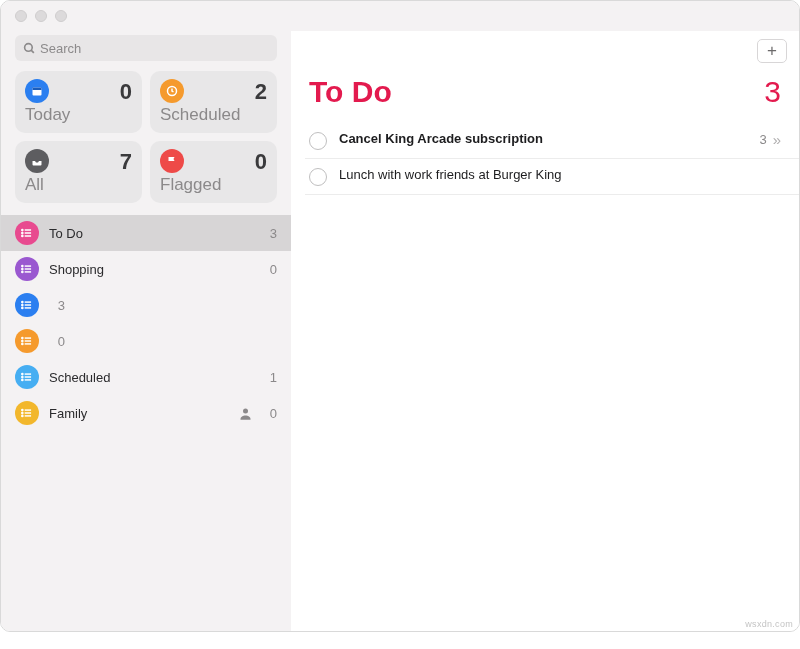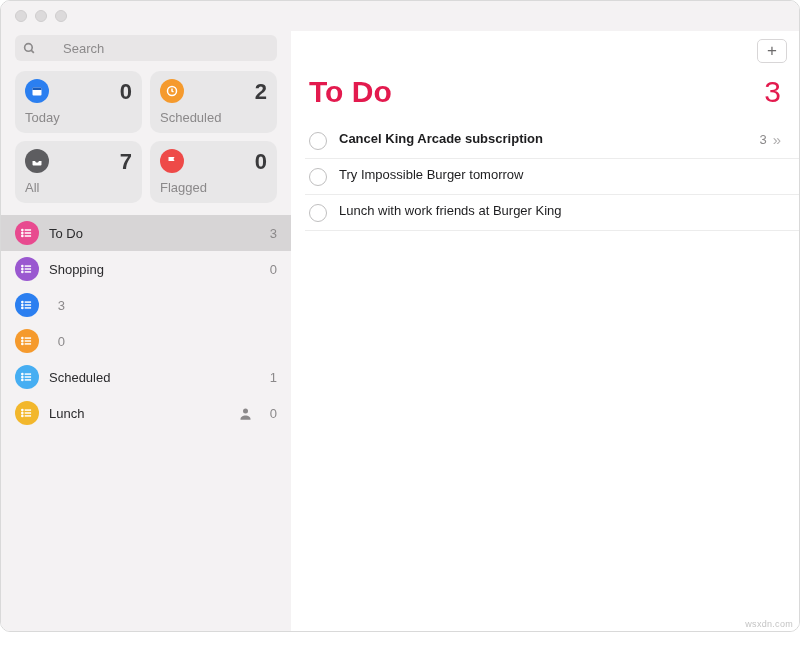--- a/index.html
+++ b/index.html
@@ -46,21 +46,21 @@
   .search-wrap { padding: 4px 14px 10px 14px; }
   .search {
     display: flex; align-items: center;
     background: #e8e6e7;
     border-radius: 6px;
     height: 26px;
     padding: 0 8px;
     color: #8c8a8b;
   }
   .search svg { margin-right: 4px; }
-  .search span { font-size: 13px; margin-left: 23px; }
+  .search span { font-size: 13px; }
   .card-grid {
     display: grid;
     grid-template-columns: 1fr 1fr;
     gap: 8px;
     padding: 0 14px 12px 14px;
   }
   .card {
     background: #e8e7e8;
     border-radius: 10px;
     padding: 8px 10px 8px 10px;
@@ -79,21 +79,21 @@
   .card-icon.blue   { background: #2b7ff0; }
   .card-icon.orange { background: #f59a2d; }
   .card-icon.gray   { background: #5d5d60; }
   .card-icon.red    { background: #ee4a48; }
   .card-count {
     font-size: 22px;
     font-weight: 700;
     color: #3a3a3c;
   }
   .card-label {
-    font-size: 13px;
+    font-size: 17px;
     color: #8b898a;
   }
   .section-header {
     padding: 2px 14px 4px 14px;
     font-size: 11.5px;
     color: #8b898a;
   }
   .list-row {
     display: flex;
     align-items: center;
@@ -374,21 +374,21 @@
             <div class="list-dot bg-yellow">
               <svg width="13" height="13" viewBox="0 0 24 24" fill="none" stroke="#fff" stroke-width="2.5">
                 <line x1="8" y1="7" x2="19" y2="7"></line>
                 <line x1="8" y1="12" x2="19" y2="12"></line>
                 <line x1="8" y1="17" x2="19" y2="17"></line>
                 <circle cx="4" cy="7" r="1" fill="#fff"></circle>
                 <circle cx="4" cy="12" r="1" fill="#fff"></circle>
                 <circle cx="4" cy="17" r="1" fill="#fff"></circle>
               </svg>
             </div>
-            <div class="list-name">Lunch</div>
+            <div class="list-name">Family</div>
             <div class="shared-icon">
               <svg width="15" height="15" viewBox="0 0 24 24" fill="#8b898a">
                 <circle cx="12" cy="8" r="4"></circle>
                 <path d="M4 21c0-4 4-6 8-6s8 2 8 6v1H4v-1z"></path>
               </svg>
             </div>
             <div class="list-count">0</div>
           </div>
         </div>
 
@@ -411,26 +411,20 @@
               <div class="reminder-title bold">Cancel King Arcade subscription</div>
             </div>
             <div class="reminder-trail">
               <span>3</span>
               <span class="chev">»</span>
             </div>
           </div>
           <div class="reminder-row">
             <div class="radio"></div>
             <div class="reminder-body">
-              <div class="reminder-title">Try Impossible Burger tomorrow</div>
-            </div>
-          </div>
-          <div class="reminder-row">
-            <div class="radio"></div>
-            <div class="reminder-body">
               <div class="reminder-title">Lunch with work friends at Burger King</div>
             </div>
           </div>
         </div>
       <div class="watermark">wsxdn.com</div>
     </div>
   </div>
 </div>
 
 </body></html>

